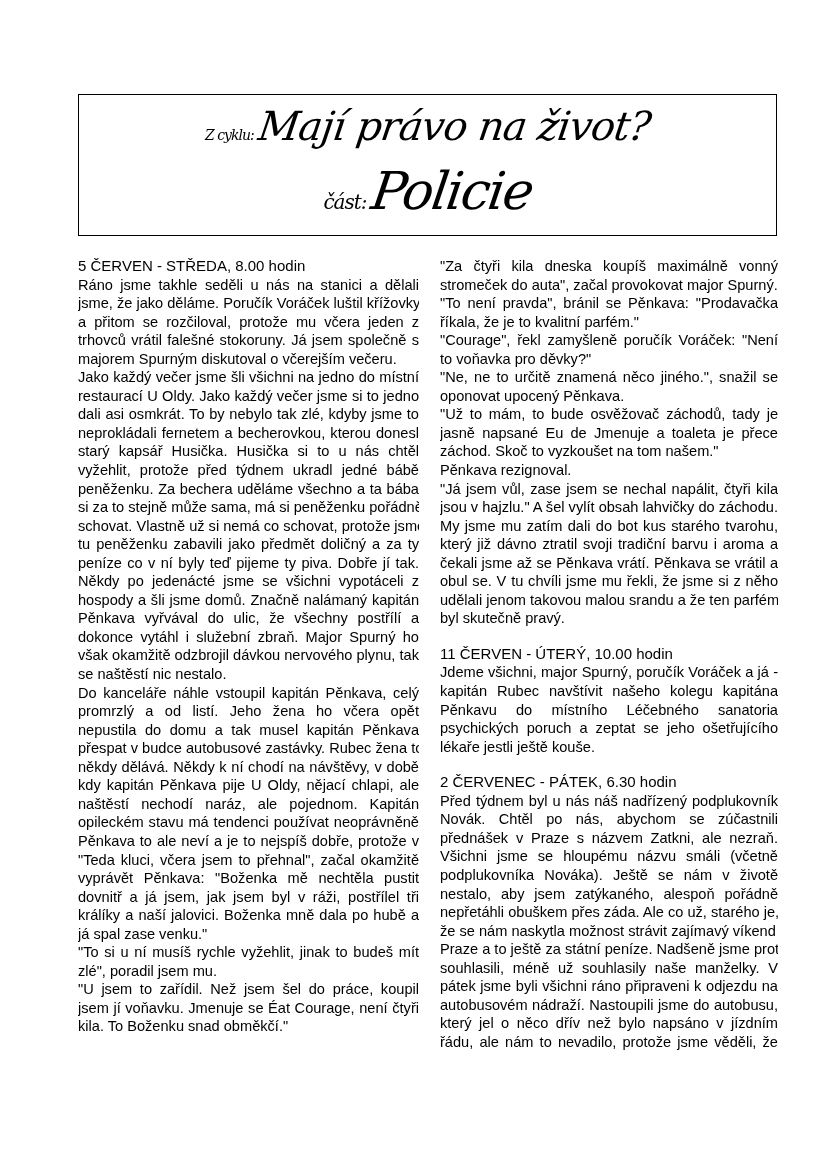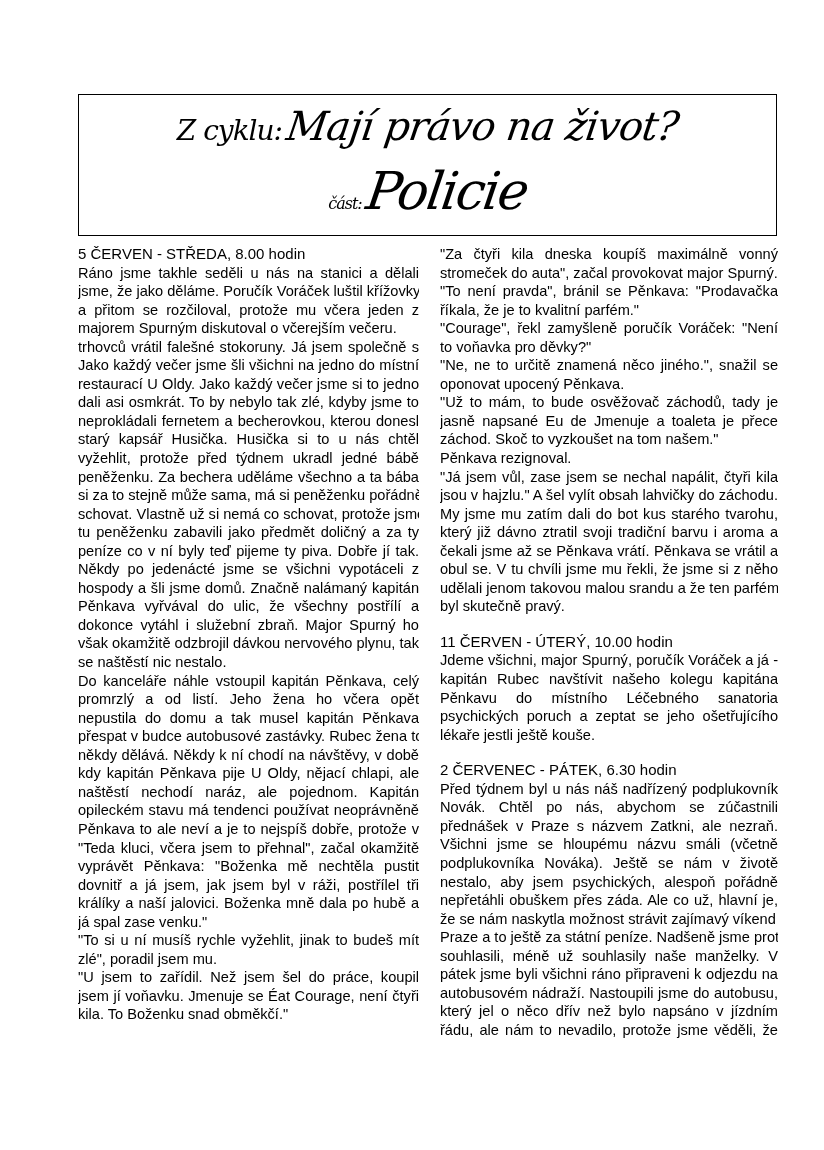--- a/index.html
+++ b/index.html
@@ -9,27 +9,27 @@
     border: 1px solid #000; box-sizing: border-box;
   }
   .title-line1 {
     position: absolute; left: 0; right: 0; top: 8px; text-align: center;
     font-family: "DejaVu Serif", serif; font-style: italic; white-space: nowrap;
   }
   .title-line2 {
     position: absolute; left: 0; right: 0; top: 66px; text-align: center;
     font-family: "DejaVu Serif", serif; font-style: italic; white-space: nowrap;
   }
-  .lbl-small { font-size: 28px; letter-spacing: -1px; }
+  .lbl-small { font-size: 14px; letter-spacing: -1px; }
   .lbl-big1 { font-size: 40px; letter-spacing: -1px; font-weight: normal; transform: skewX(-8deg); display: inline-block; }
-  .lbl-small2 { font-size: 16px; letter-spacing: -1px; }
+  .lbl-small2 { font-size: 20px; letter-spacing: -1px; }
   .lbl-big2 { font-size: 52px; letter-spacing: -2px; display: inline-block; transform: skewX(-8deg); }
 
   .col {
-    position: absolute; top: 245px; width: 341px;
+    position: absolute; top: 257px; width: 341px;
     font-family: "Liberation Sans", sans-serif; font-size: 14.6px; line-height: 18.55px;
   }
   .col-left { left: 78px; }
   .col-right { left: 440px; width: 338px; }
   .line { display: block; height: 18.55px; white-space: nowrap; text-align: justify; text-align-last: justify; overflow: hidden; }
   .line.last { text-align-last: left; }
   .section-gap { height: 17px; }
   .heading { font-size: 15px; }
 </style>
 </head>
@@ -46,22 +46,22 @@
   </div>
 </div>
 
 <div class="col col-left" id="col-left">
     <div>
       <div class="line last heading">5 ČERVEN - STŘEDA, 8.00 hodin</div>
       <div>
         <span class="line">Ráno jsme takhle seděli u nás na stanici a dělali</span>
         <span class="line">jsme, že jako děláme. Poručík Voráček luštil křížovky</span>
         <span class="line">a přitom se rozčiloval, protože mu včera jeden z</span>
+        <span class="line">trhovců vrátil falešné stokoruny. Já jsem společně s</span>
         <span class="line last">majorem Spurným diskutoval o včerejším večeru.</span>
-        <span class="line">trhovců vrátil falešné stokoruny. Já jsem společně s</span>
       </div>
       <div>
         <span class="line">Jako každý večer jsme šli všichni na jedno do místní</span>
         <span class="line">restaurací U Oldy. Jako každý večer jsme si to jedno</span>
         <span class="line">dali asi osmkrát. To by nebylo tak zlé, kdyby jsme to</span>
         <span class="line">neprokládali fernetem a becherovkou, kterou donesl</span>
         <span class="line">starý kapsář Husička. Husička si to u nás chtěl</span>
         <span class="line">vyžehlit, protože před týdnem ukradl jedné bábě</span>
         <span class="line">peněženku. Za bechera uděláme všechno a ta bába</span>
         <span class="line">si za to stejně může sama, má si peněženku pořádně</span>
@@ -154,22 +154,22 @@
     </div>
     <div class="section-gap"></div>
     <div>
       <div class="line last heading">2 ČERVENEC - PÁTEK, 6.30 hodin</div>
       <div>
         <span class="line">Před týdnem byl u nás náš nadřízený podplukovník</span>
         <span class="line">Novák. Chtěl po nás, abychom se zúčastnili</span>
         <span class="line">přednášek v Praze s názvem Zatkni, ale nezraň.</span>
         <span class="line">Všichni jsme se hloupému názvu smáli (včetně</span>
         <span class="line">podplukovníka Nováka). Ještě se nám v životě</span>
-        <span class="line">nestalo, aby jsem psychických, alespoň pořádně</span>
-        <span class="line">nepřetáhli obuškem přes záda. Ale co už, hlavní je,</span>
+        <span class="line">nestalo, aby jsem zatýkaného, alespoň pořádně</span>
+        <span class="line">nepřetáhli obuškem přes záda. Ale co už, starého je,</span>
         <span class="line">že se nám naskytla možnost strávit zajímavý víkend v</span>
         <span class="line">Praze a to ještě za státní peníze. Nadšeně jsme proto</span>
         <span class="line">souhlasili, méně už souhlasily naše manželky. V</span>
         <span class="line">pátek jsme byli všichni ráno připraveni k odjezdu na</span>
         <span class="line">autobusovém nádraží. Nastoupili jsme do autobusu,</span>
         <span class="line">který jel o něco dřív než bylo napsáno v jízdním</span>
         <span class="line">řádu, ale nám to nevadilo, protože jsme věděli, že</span>
       </div>
     </div>
   </div>

